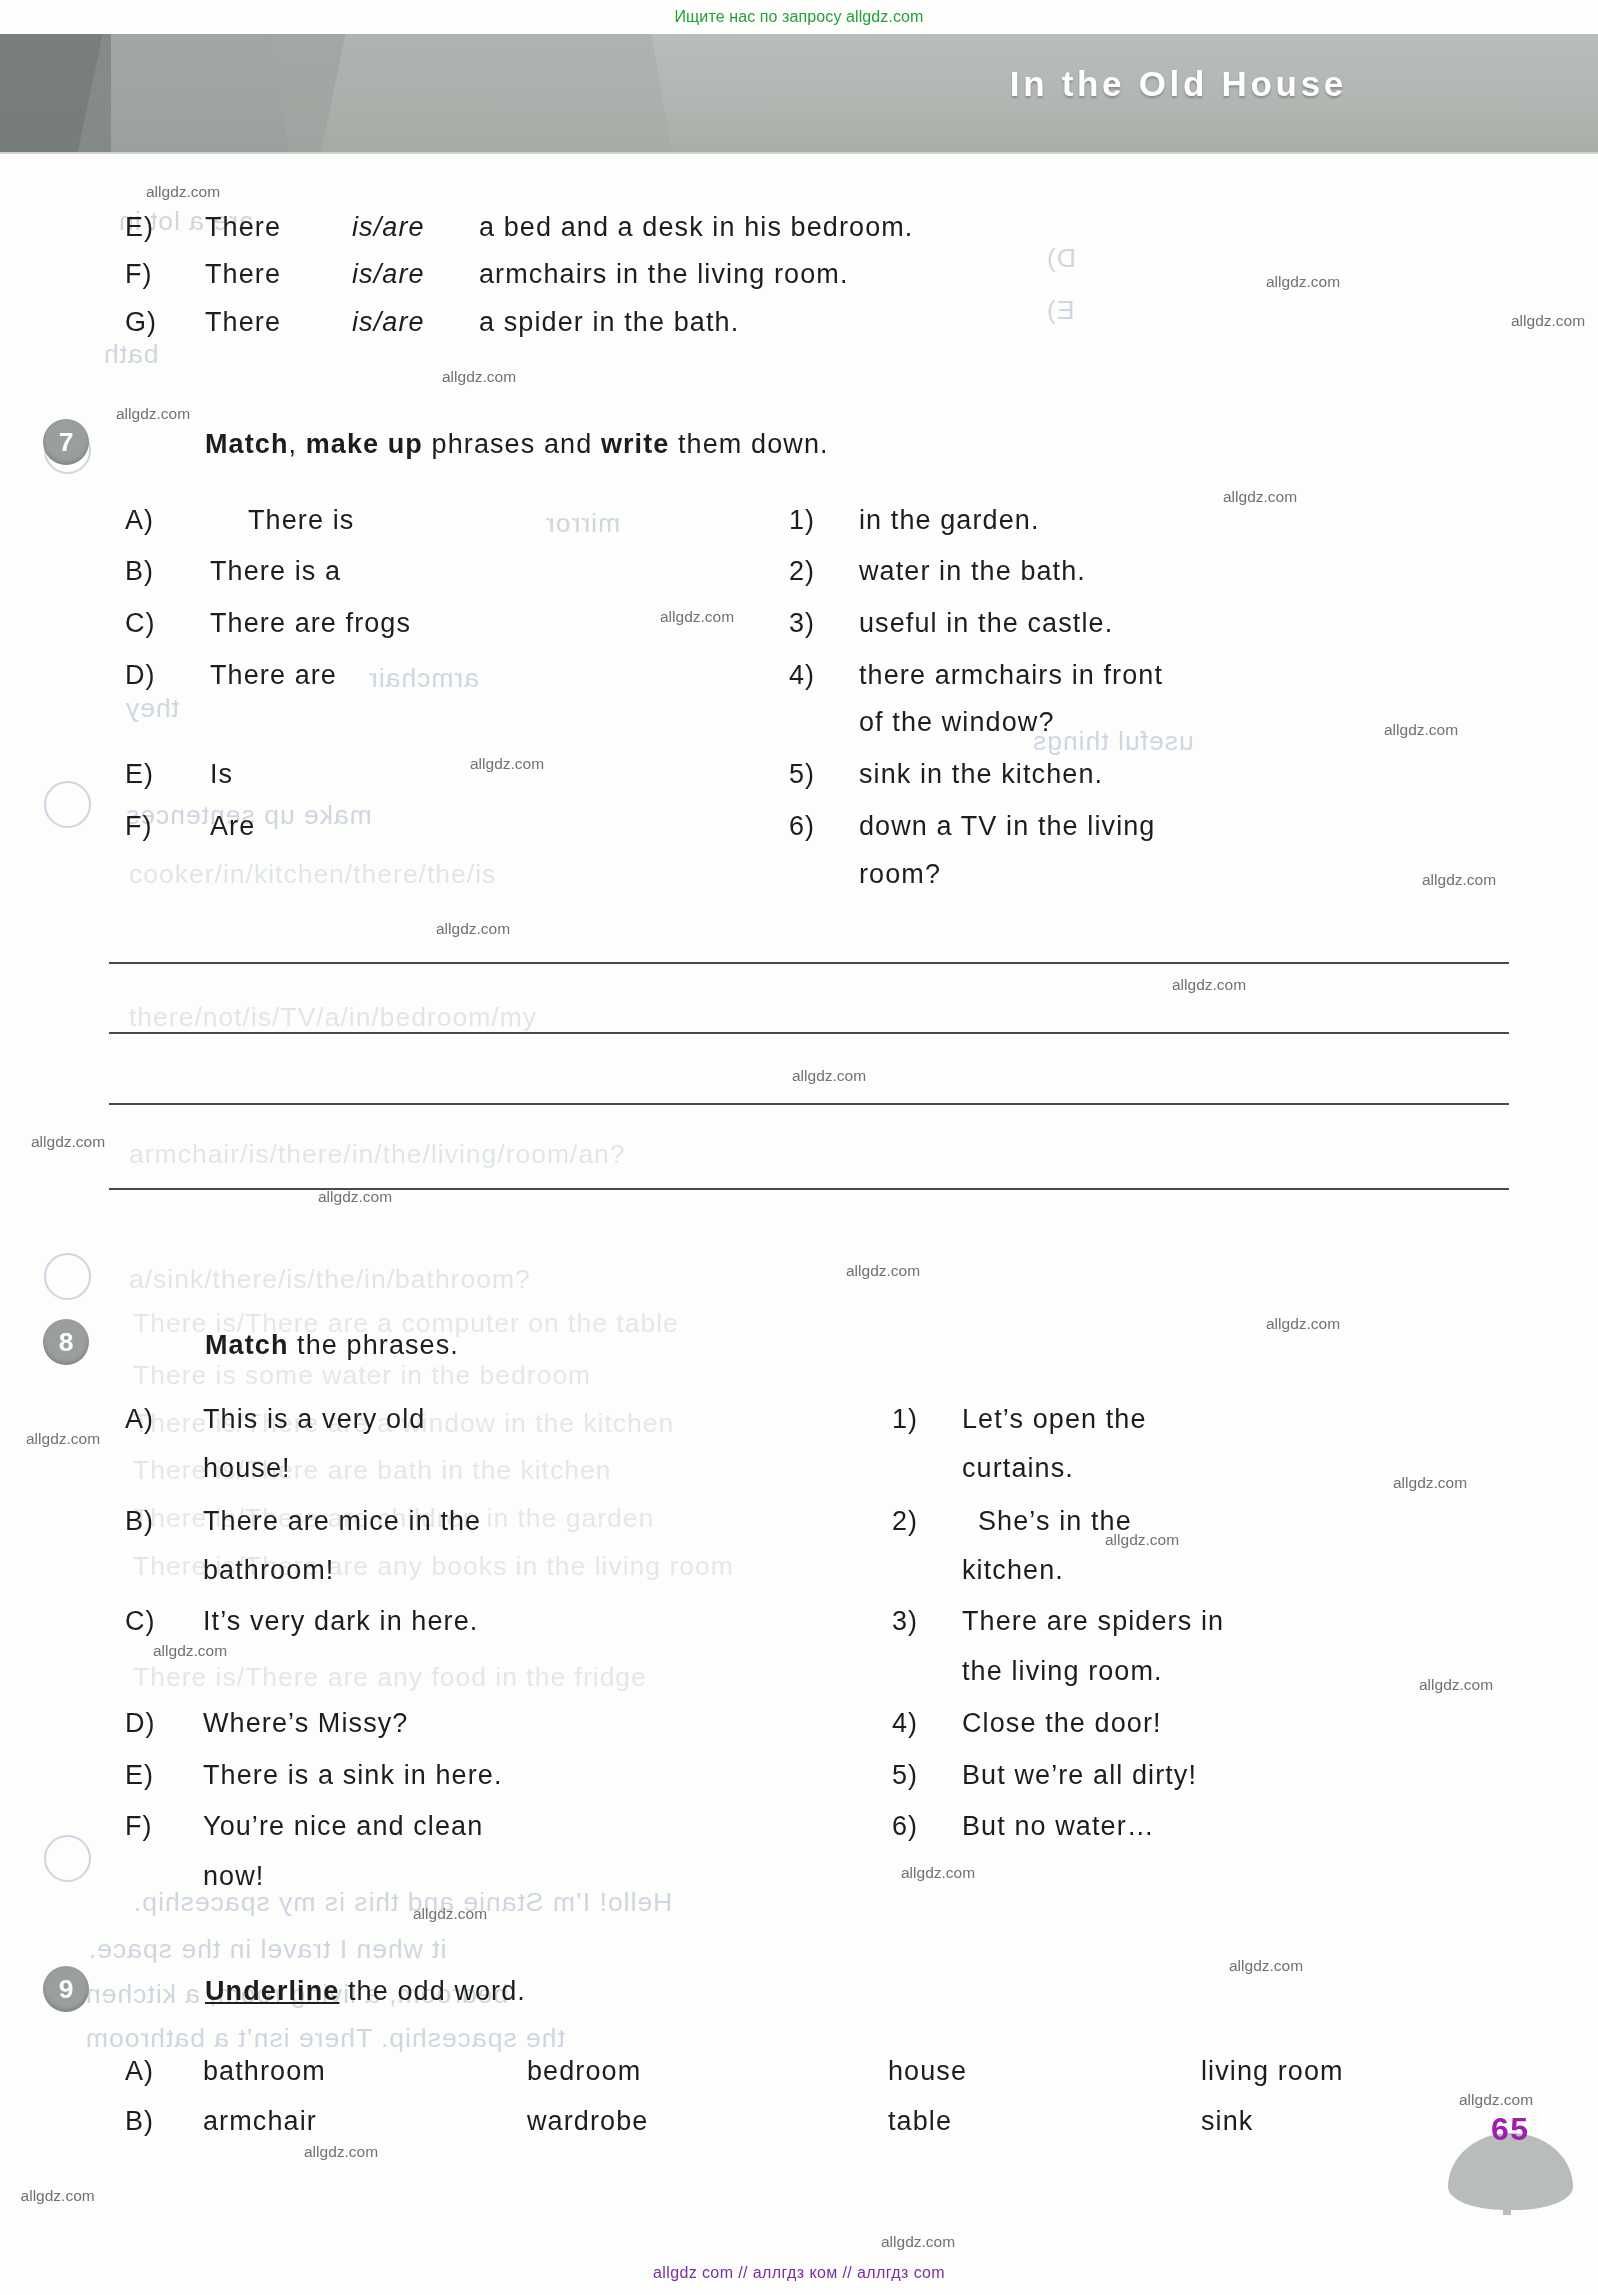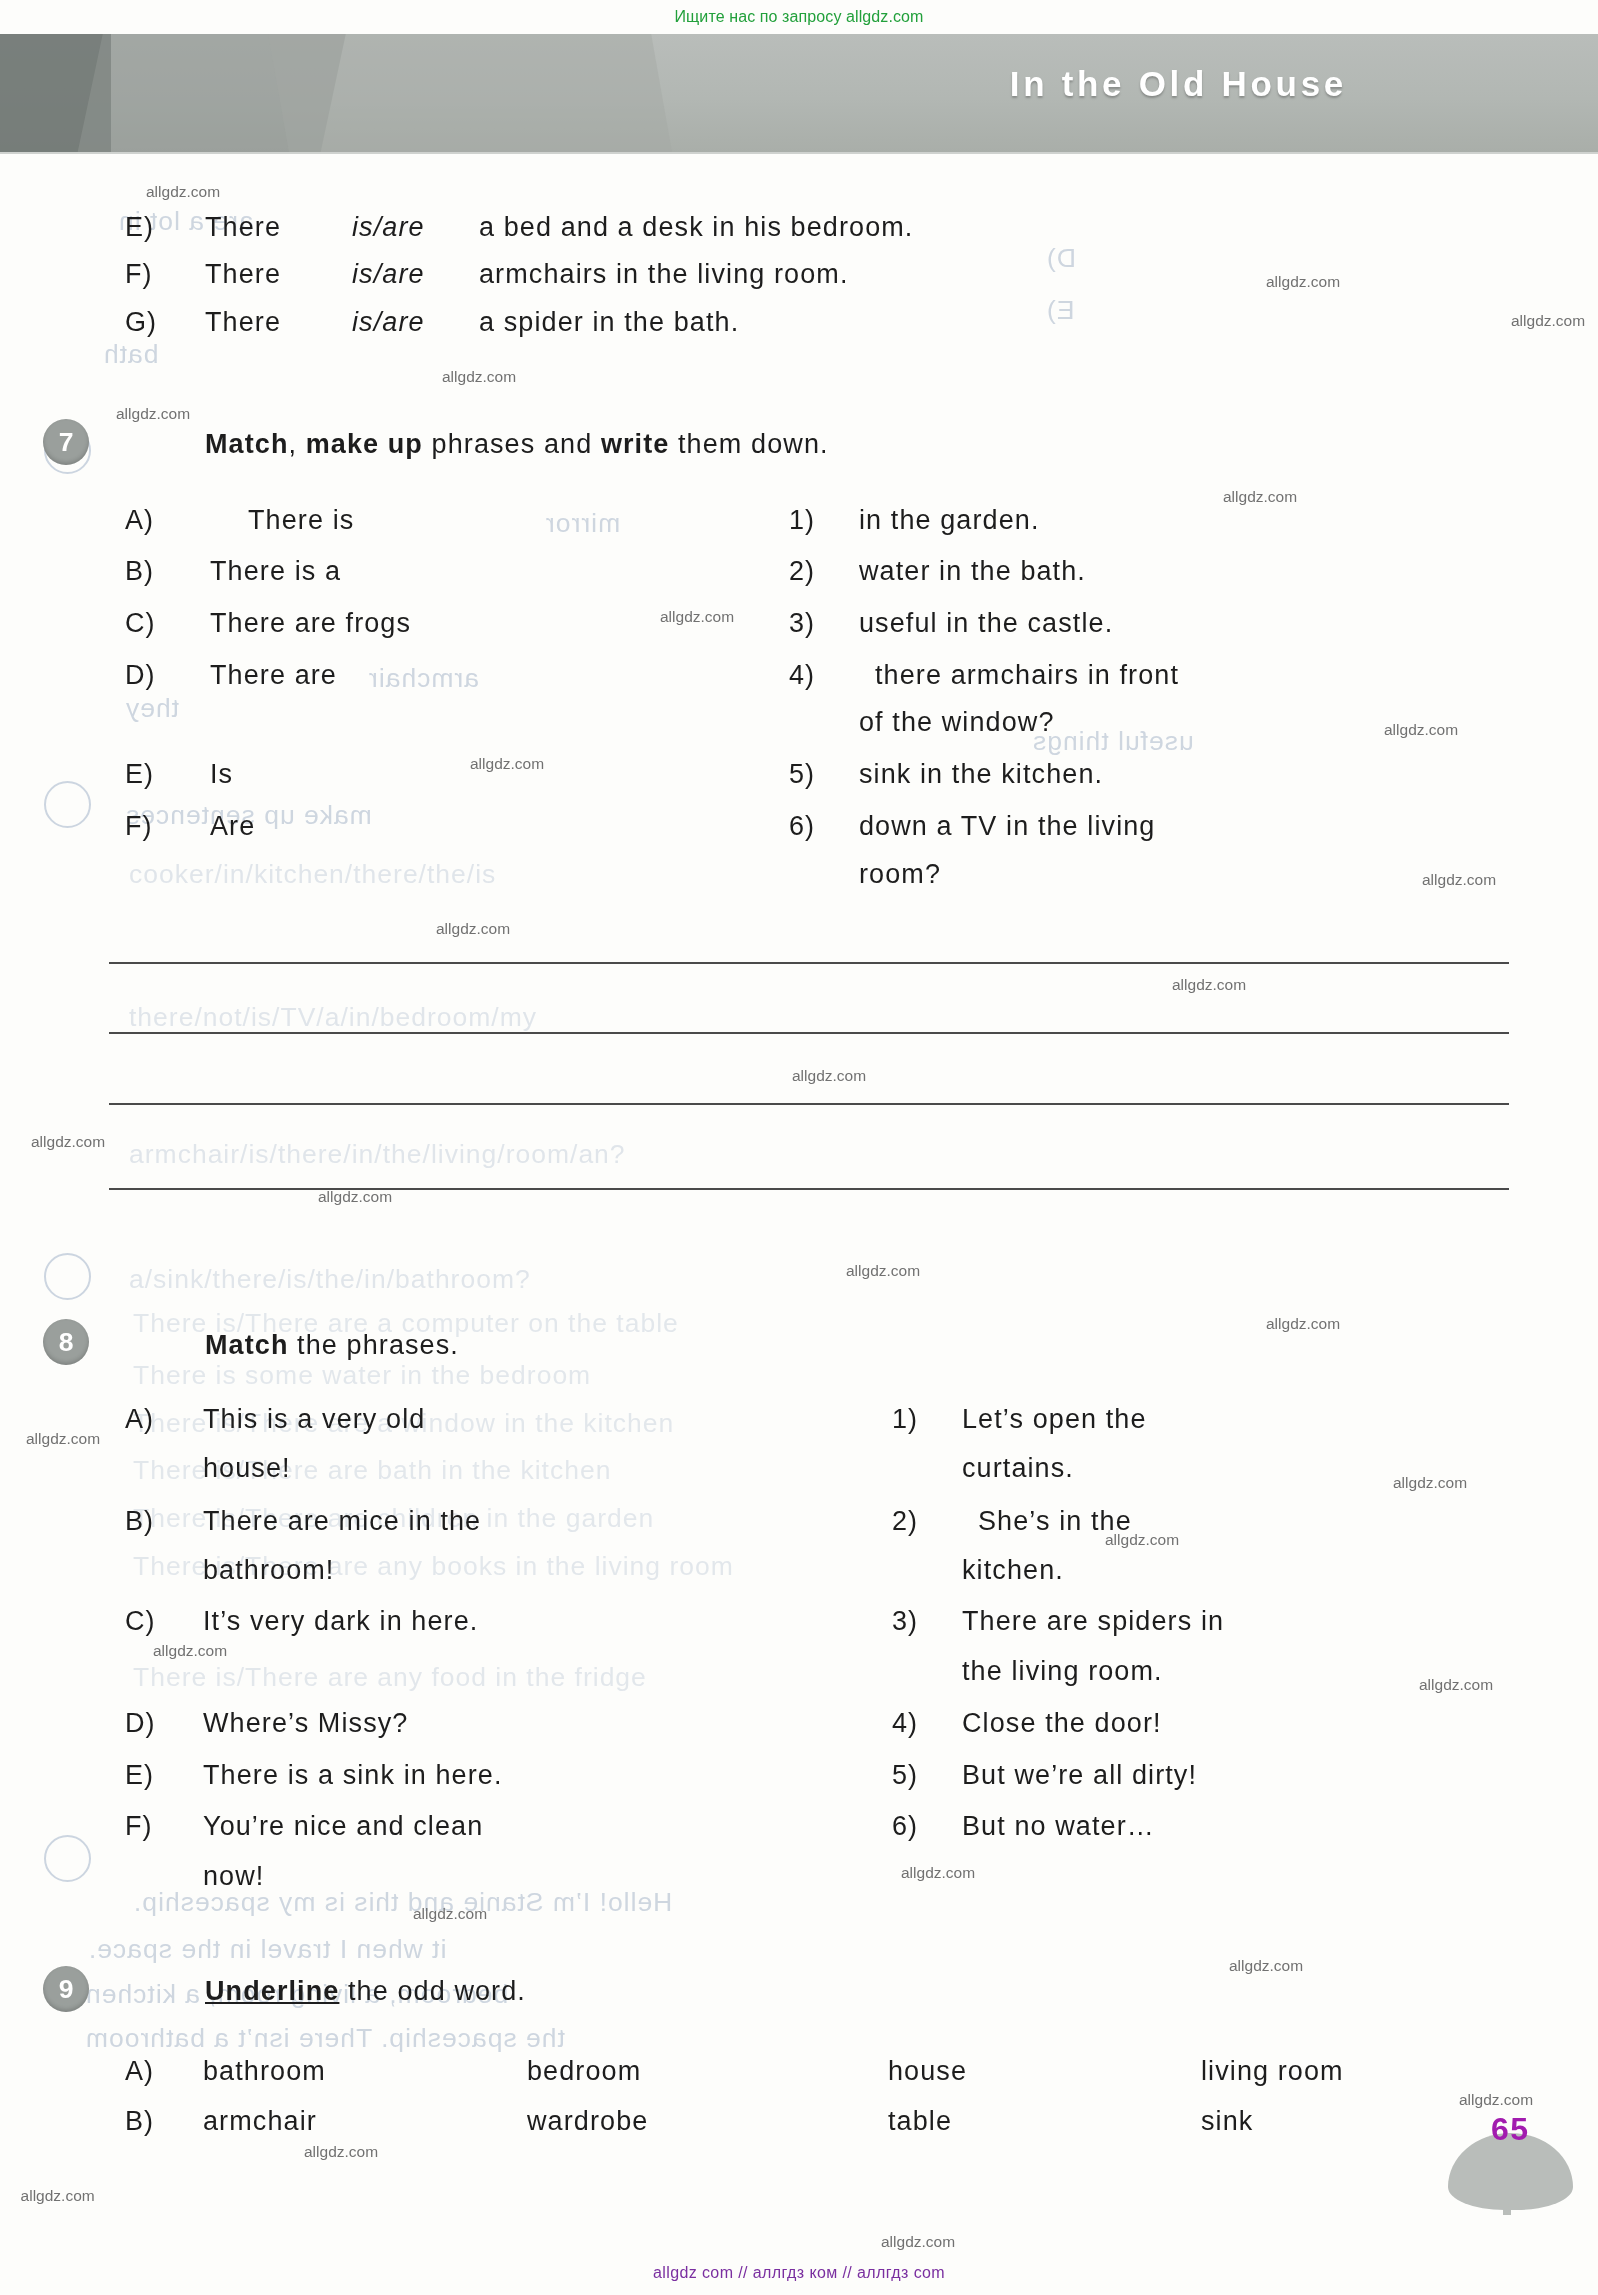--- a/index.html
+++ b/index.html
@@ -264,21 +264,21 @@
   <div class="txt" style="left:125px; top:811px;">F)</div>
   <div class="txt" style="left:210px; top:811px;">Are</div>
 
   <div class="txt" style="left:789px; top:505px;">1)</div>
   <div class="txt" style="left:859px; top:505px;">in the garden.</div>
   <div class="txt" style="left:789px; top:556px;">2)</div>
   <div class="txt" style="left:859px; top:556px;">water in the bath.</div>
   <div class="txt" style="left:789px; top:608px;">3)</div>
   <div class="txt" style="left:859px; top:608px;">useful in the castle.</div>
   <div class="txt" style="left:789px; top:660px;">4)</div>
-  <div class="txt" style="left:859px; top:660px;margin-left:16px;">there armchairs in front</div>
+  <div class="txt" style="left:859px; top:660px;">there armchairs in front</div>
   <div class="txt" style="left:859px; top:707px;">of the window?</div>
   <div class="txt" style="left:789px; top:759px;">5)</div>
   <div class="txt" style="left:859px; top:759px;">sink in the kitchen.</div>
   <div class="txt" style="left:789px; top:811px;">6)</div>
   <div class="txt" style="left:859px; top:811px;">down a TV in the living</div>
   <div class="txt" style="left:859px; top:859px;">room?</div>
 
   <div class="write-line" style="left:109px; top:962px; width:1400px;"></div>
   <div class="write-line" style="left:109px; top:1032px; width:1400px;"></div>
   <div class="write-line" style="left:109px; top:1103px; width:1400px;"></div>

